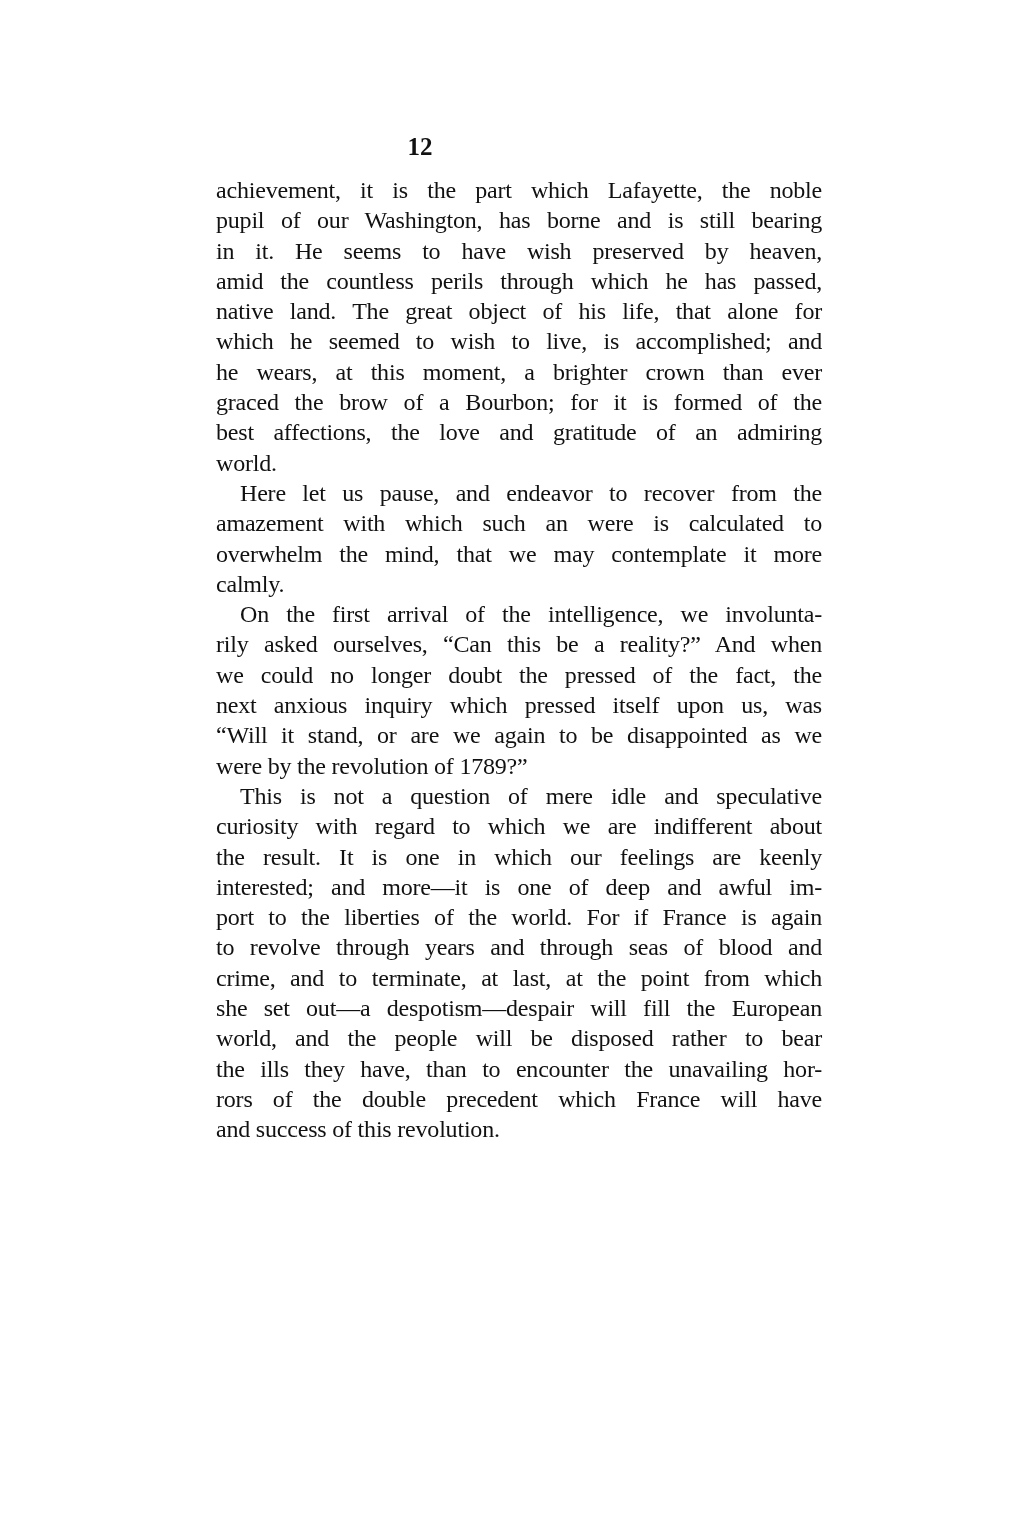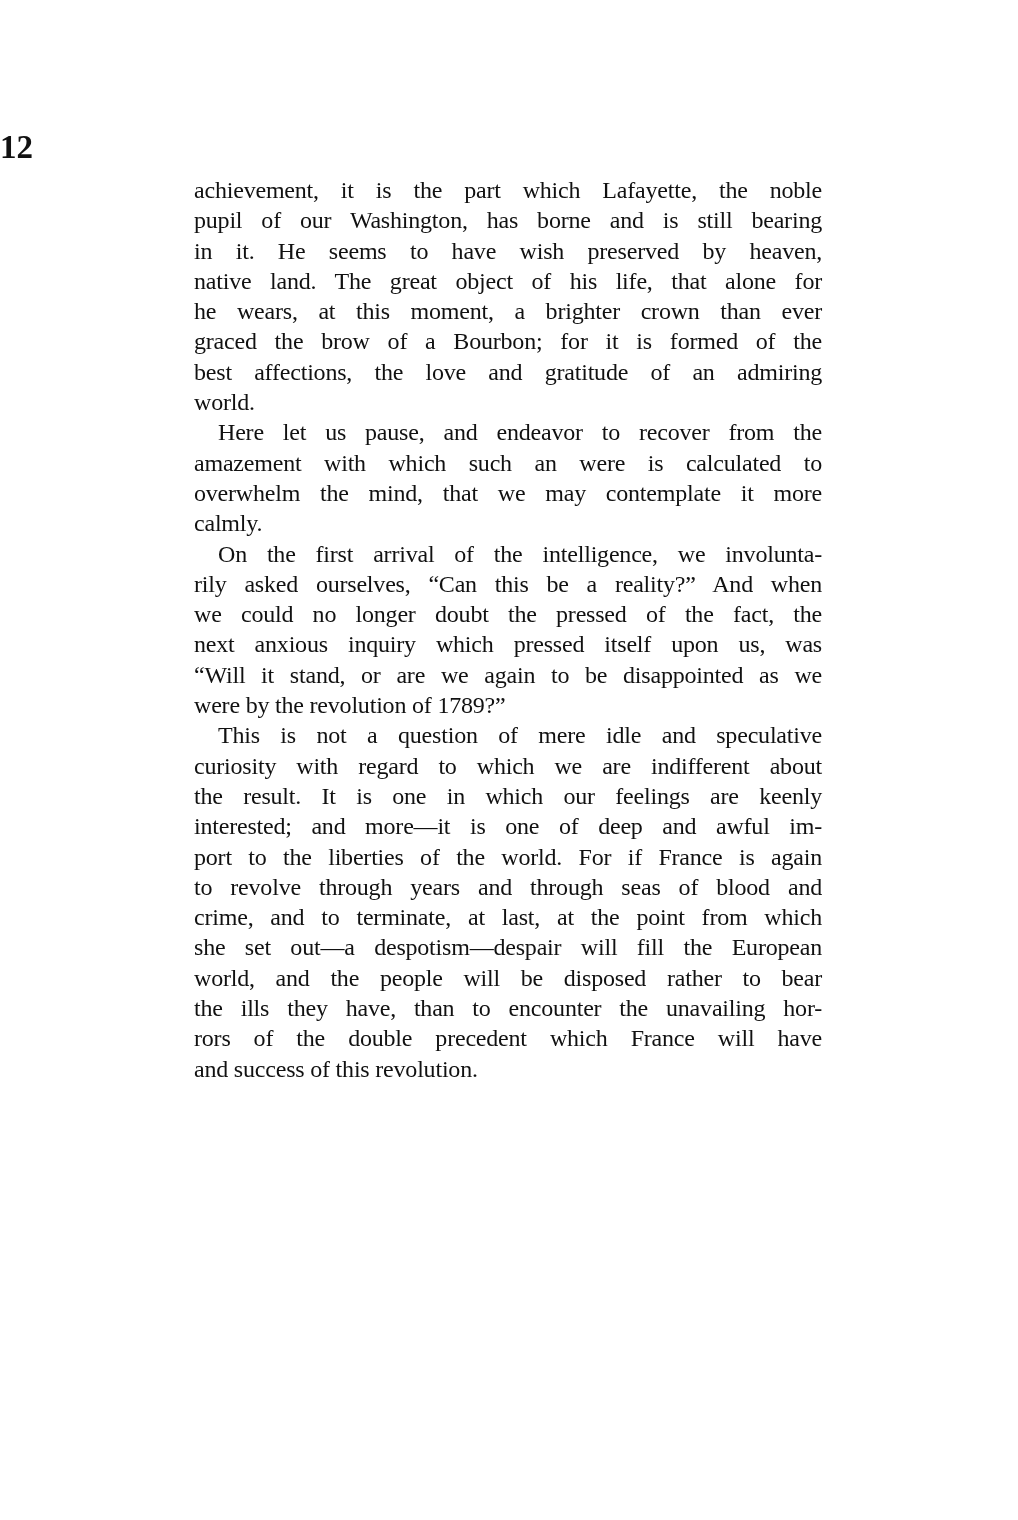--- a/index.html
+++ b/index.html
@@ -13,56 +13,60 @@
       position: relative;
       overflow: hidden;
       font-family: "Liberation Serif", "DejaVu Serif", serif;
       color: #111111;
     }
     .page-number {
       position: absolute;
       top: 132px;
       left: 0;
       width: 840px;
-      font-size: 33px;
+      text-align: center;
+      font-size: 25px;
       font-weight: bold;
       line-height: 30px;
     }
     .text-block {
       position: absolute;
       top: 175px;
       left: 194px;
       width: 628px;
     }
     .line {
       display: block;
       height: 30.3px;
       line-height: 30.3px;
       font-size: 24px;
       white-space: nowrap;
       text-align: justify;
       text-align-last: justify;
       letter-spacing: -0.2px;
+      margin-left: 22px;
     }
     .line.last {
       text-align-last: left;
     }
   </style>
 </head>
 <body>
 
 <div class="page-number">12</div>
 
 <div class="text-block">
 
   <div>
     <span class="line">achievement, it is the part which Lafayette, the noble</span>
     <span class="line">pupil of our Washington, has borne and is still bearing</span>
     <span class="line">in it.  He seems to have wish preserved by heaven,</span>
+    <span class="line">amid the countless perils through which he has passed,</span>
     <span class="line">native land.  The great object of his life, that alone for</span>
+    <span class="line">which he seemed to wish to live, is accomplished; and</span>
     <span class="line">he wears, at this moment, a brighter crown than ever</span>
     <span class="line">graced the brow of a Bourbon; for it is formed of the</span>
     <span class="line">best affections, the love and gratitude of an admiring</span>
     <span class="line last">world.</span>
   </div>
 
   <div>
     <span class="line" style="padding-left:24px;box-sizing:border-box;">Here let us pause, and endeavor to recover from the</span>
     <span class="line">amazement with which such an were is calculated to</span>
     <span class="line">overwhelm the mind, that we may contemplate it more</span>

